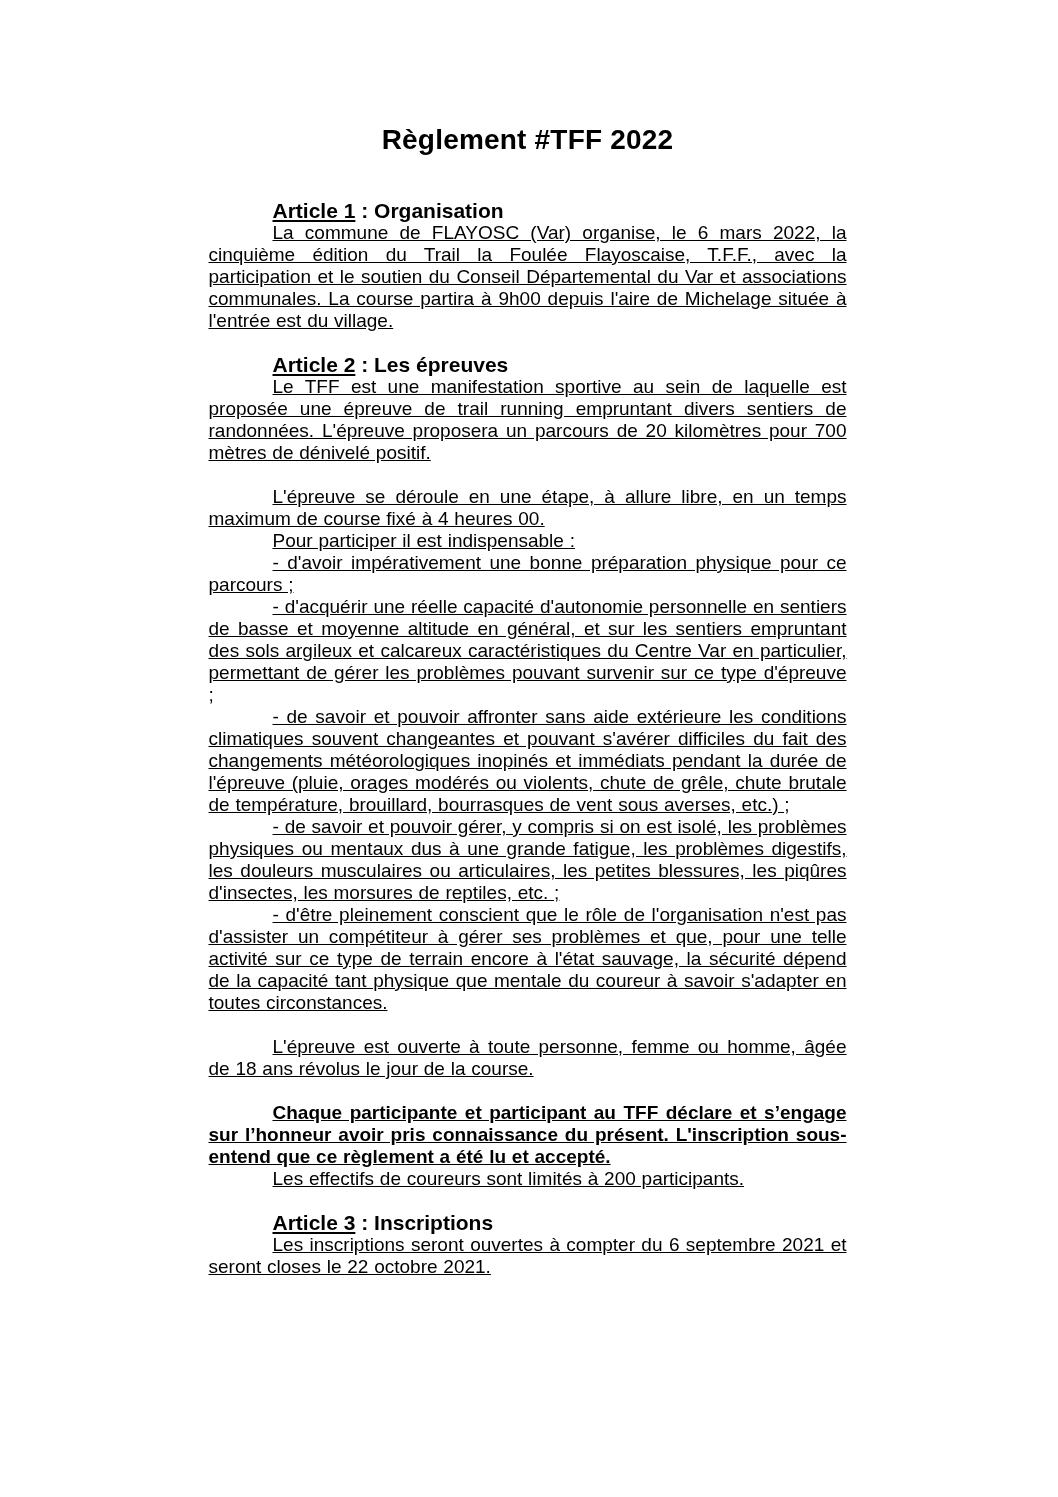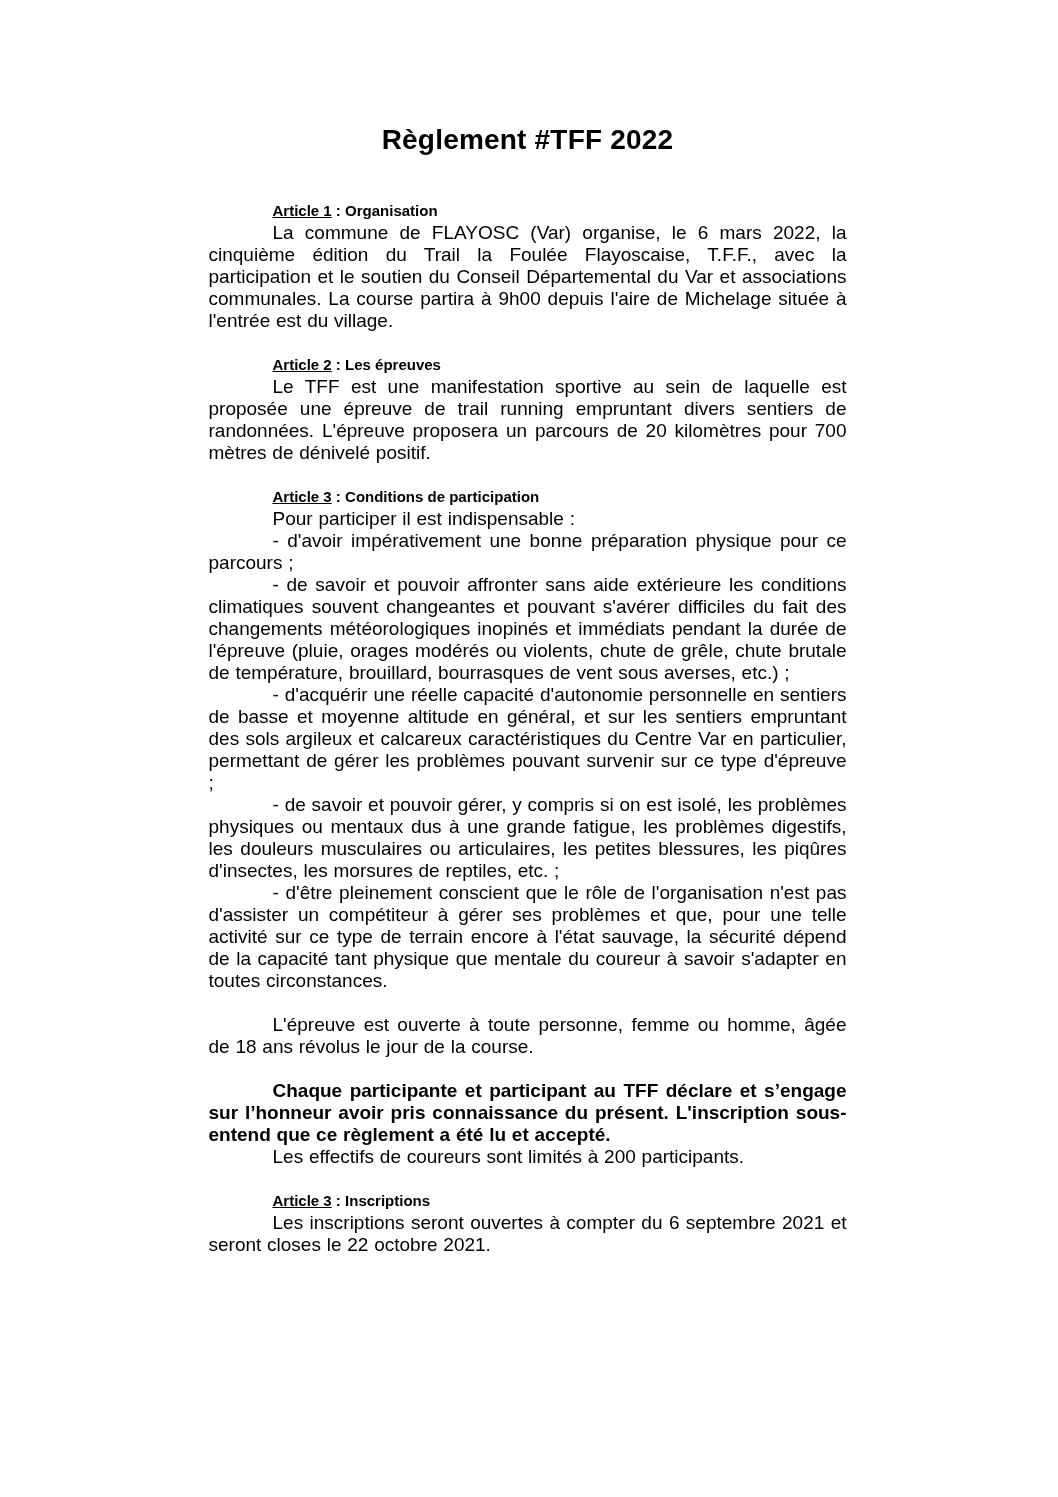--- a/index.html
+++ b/index.html
@@ -22,62 +22,63 @@
   }
   .doc-title {
     font-size: 28px;
     font-weight: bold;
     text-align: center;
     line-height: 32px;
     margin: 0 0 44px 0;
     letter-spacing: 0.2px;
   }
   .heading {
-    font-size: 15px;
+    font-size: 21px;
     line-height: 22px;
     font-weight: bold;
     margin: 22px 0 0 0;
     text-indent: 64px;
   }
   .heading .art-label {
     text-decoration: underline;
   }
   .para {
     font-size: 19px;
     line-height: 22px;
     margin: 0;
     text-indent: 64px;
     text-align: justify;
     word-spacing: 0.5px;
+    text-decoration: underline;
   }
   .para.gap {
     margin-top: 22px;
   }
   .para.bold {
     font-weight: bold;
   }
 </style>
 </head>
 <body>
 
 <div class="page">
 
   <h1 class="doc-title">Règlement #TFF 2022</h1>
 
   <p class="heading"><span class="art-label">Article 1</span><span class="art-sep"> : </span><span class="art-name">Organisation</span></p>
   <p class="para">La commune de FLAYOSC (Var) organise, le 6 mars 2022, la cinquième édition du Trail la Foulée Flayoscaise, T.F.F., avec la participation et le soutien du Conseil Départemental du Var et associations communales. La course partira à 9h00 depuis l'aire de Michelage située à l'entrée est du village.</p>
 
   <p class="heading"><span class="art-label">Article 2</span><span class="art-sep"> : </span><span class="art-name">Les épreuves</span></p>
   <p class="para">Le TFF est une manifestation sportive au sein de laquelle est proposée une épreuve de trail running empruntant divers sentiers de randonnées. L'épreuve proposera un parcours de 20 kilomètres pour 700 mètres de dénivelé positif.</p>
+  <p class="para gap">L'épreuve se déroule en une étape, à allure libre, en un temps maximum de course fixé à 4 heures 00.</p>
 
-  <p class="heading"><span class="art-label">Article 3</span><span class="art-sep"> : </span><span class="art-name">Conditions de participation</span></p>
   <p class="para">Pour participer il est indispensable :</p>
   <p class="para">- d'avoir impérativement une bonne préparation physique pour ce parcours ;</p>
+  <p class="para">- d'acquérir une réelle capacité d'autonomie personnelle en sentiers de basse et moyenne altitude en général, et sur les sentiers empruntant des sols argileux et calcareux caractéristiques du Centre Var en particulier, permettant de gérer les problèmes pouvant survenir sur ce type d'épreuve ;</p>
   <p class="para">- de savoir et pouvoir affronter sans aide extérieure les conditions climatiques souvent changeantes et pouvant s'avérer difficiles du fait des changements météorologiques inopinés et immédiats pendant la durée de l'épreuve (pluie, orages modérés ou violents, chute de grêle, chute brutale de température, brouillard, bourrasques de vent sous averses, etc.) ;</p>
-  <p class="para">- d'acquérir une réelle capacité d'autonomie personnelle en sentiers de basse et moyenne altitude en général, et sur les sentiers empruntant des sols argileux et calcareux caractéristiques du Centre Var en particulier, permettant de gérer les problèmes pouvant survenir sur ce type d'épreuve ;</p>
   <p class="para">- de savoir et pouvoir gérer, y compris si on est isolé, les problèmes physiques ou mentaux dus à une grande fatigue, les problèmes digestifs, les douleurs musculaires ou articulaires, les petites blessures, les piqûres d'insectes, les morsures de reptiles, etc. ;</p>
   <p class="para">- d'être pleinement conscient que le rôle de l'organisation n'est pas d'assister un compétiteur à gérer ses problèmes et que, pour une telle activité sur ce type de terrain encore à l'état sauvage, la sécurité dépend de la capacité tant physique que mentale du coureur à savoir s'adapter en toutes circonstances.</p>
   <p class="para gap">L'épreuve est ouverte à toute personne, femme ou homme, âgée de 18 ans révolus le jour de la course.</p>
   <p class="para gap bold">Chaque participante et participant au TFF déclare et s’engage sur l’honneur avoir pris connaissance du présent. L'inscription sous-entend que ce règlement a été lu et accepté.</p>
 
   <p class="para">Les effectifs de coureurs sont limités à 200 participants.</p>
 
   <p class="heading"><span class="art-label">Article 3</span><span class="art-sep"> : </span><span class="art-name">Inscriptions</span></p>
   <p class="para">Les inscriptions seront ouvertes à compter du 6 septembre 2021 et seront closes le 22 octobre 2021.</p>
 

